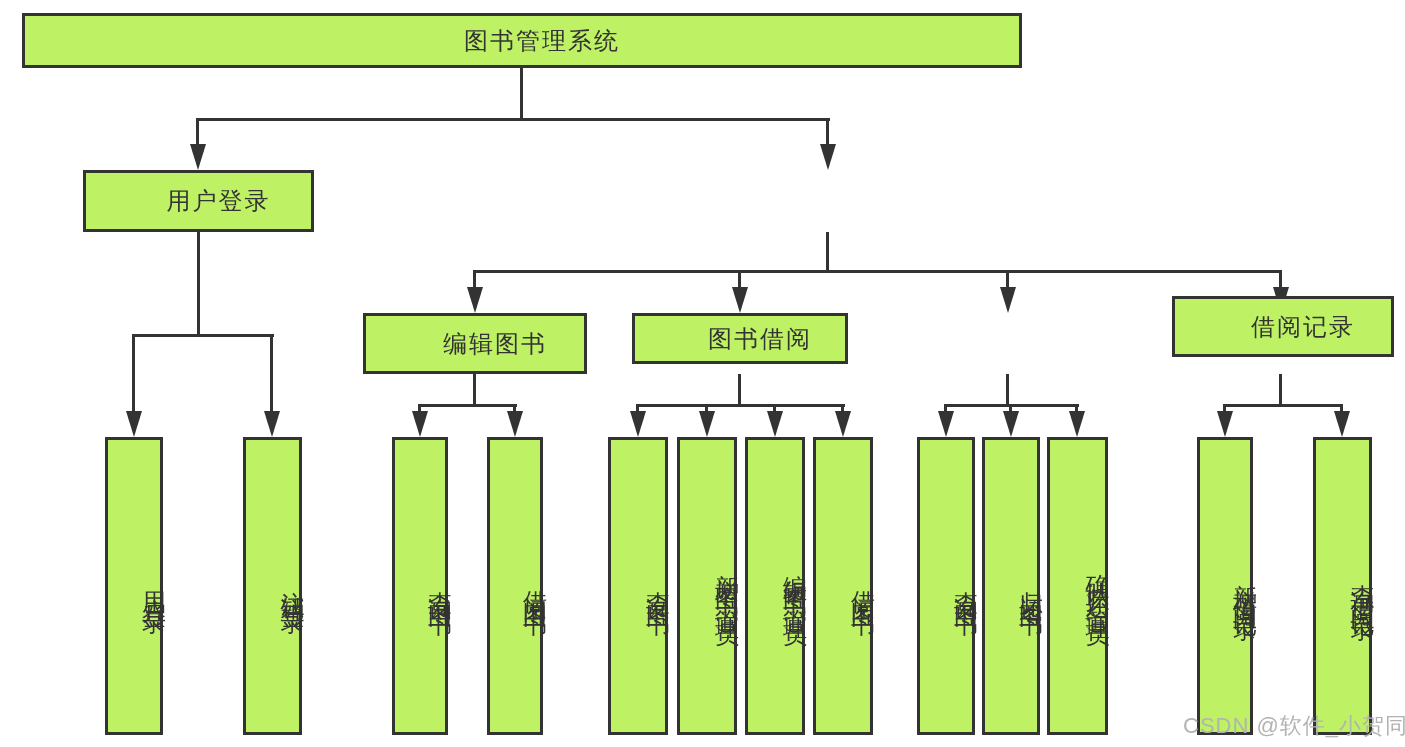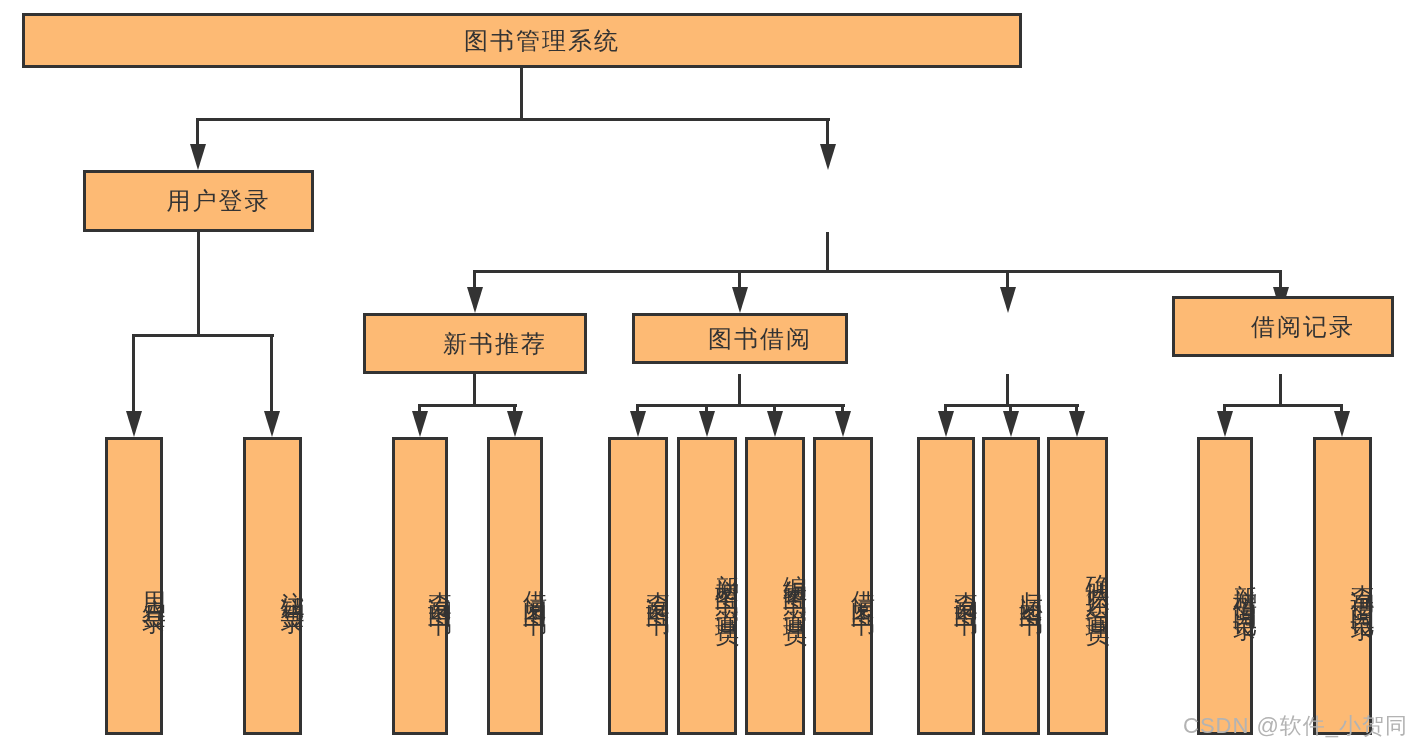--- a/index.html
+++ b/index.html
@@ -6,21 +6,21 @@
   #canvas{
     position:relative;
     width:1405px;height:747px;
     background:#fff;
     font-family:"Liberation Sans","DejaVu Sans",sans-serif;
     overflow:hidden;
   }
   .box{
     position:absolute;
     border:3px solid #333;
-    background:#fdba74;
+    background:#bef264;
     box-sizing:border-box;
     display:flex;align-items:center;justify-content:center;
     color:#333;
     font-size:24px;
     letter-spacing:2px;
     white-space:nowrap;
     padding-left:40px;
   }
   .leaf{
     writing-mode:vertical-rl;
@@ -80,21 +80,21 @@
   <div class="v" style="left:473px;top:270px;height:20px"></div>
   <div class="a" style="left:467px;top:287px"></div>
   <div class="v" style="left:738px;top:270px;height:20px"></div>
   <div class="a" style="left:732px;top:287px"></div>
   <div class="v" style="left:1006px;top:270px;height:20px"></div>
   <div class="a" style="left:1000px;top:287px"></div>
   <div class="v" style="left:1279px;top:270px;height:20px"></div>
   <div class="a" style="left:1273px;top:287px"></div>
 
   <div class="box" style="left:363px;top:313px;width:224px;height:61px">
-    <span>新书推荐</span>
+    <span>编辑图书</span>
   </div>
   <div class="box" style="left:632px;top:313px;width:216px;height:51px">
     <span>图书借阅</span>
   </div>
   <div class="box" style="left:1172px;top:296px;width:222px;height:61px">
     <span>借阅记录</span>
   </div>
 
   <div class="v" style="left:473px;top:374px;height:32px"></div>
   <div class="h" style="left:418px;top:404px;width:99px"></div>

